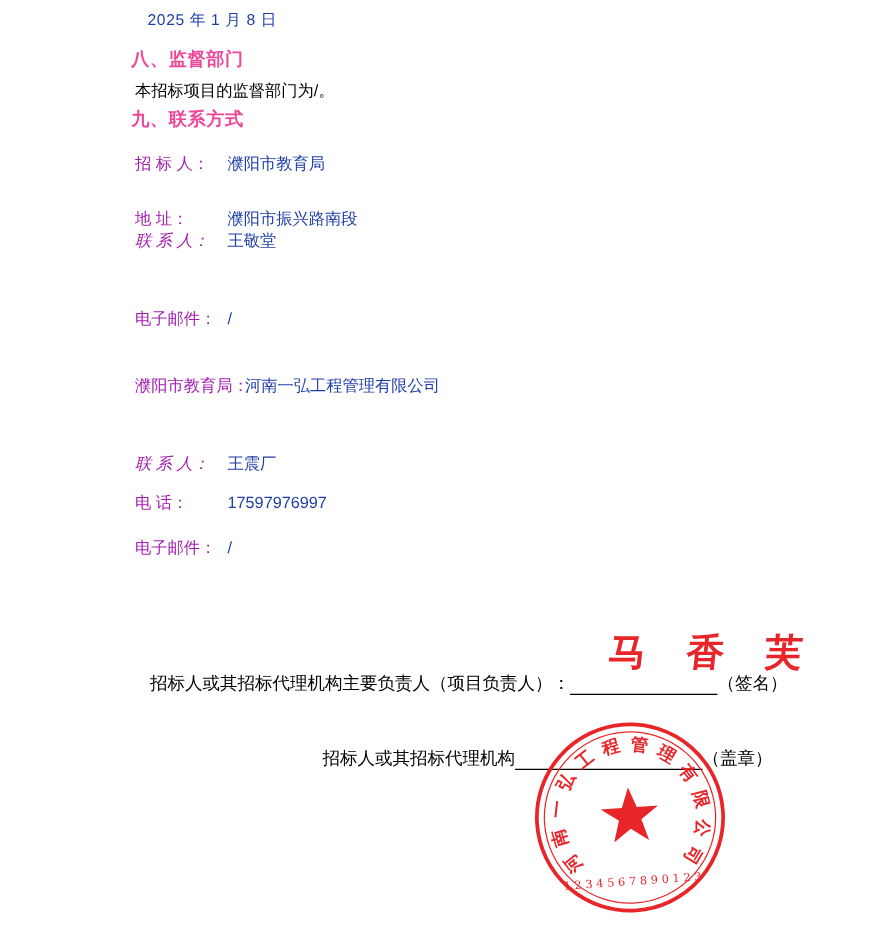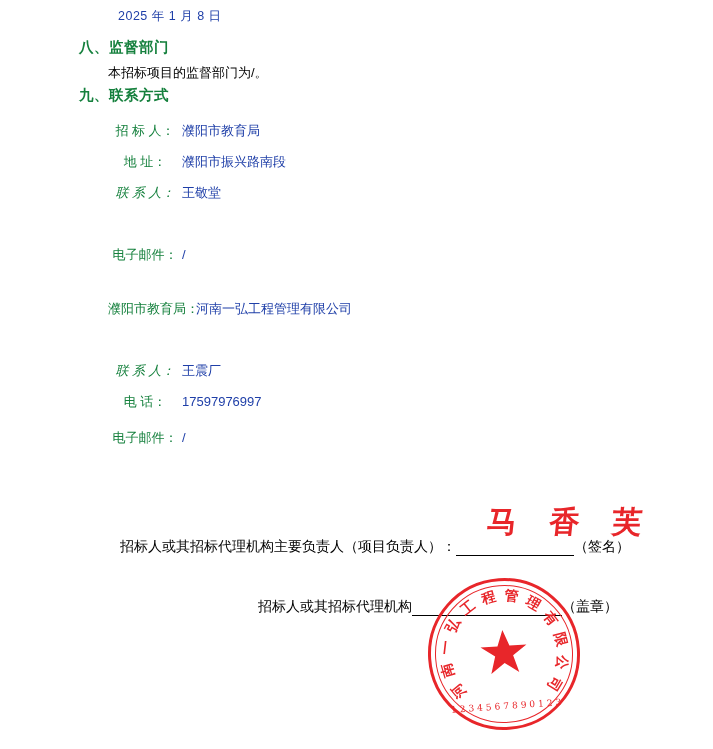--- a/index.html
+++ b/index.html
@@ -27,24 +27,24 @@
     position: absolute;
     left: 118px;
     top: 8px;
     font-size: 12.5px;
     color: #1f3fa8;
     letter-spacing: 0.5px;
   }
 
   .section-head {
     position: absolute;
-    left: 79px;
+    left: 105px;
     font-weight: bold;
     font-size: 14.5px;
-    color: #15803d;
+    color: #ec4899;
     letter-spacing: 0.5px;
   }
   .section-head.s8 { top: 38px; }
   .section-head.s9 { top: 86px; }
 
   .para {
     position: absolute;
     left: 108px;
     font-size: 13px;
     color: #000;
@@ -52,30 +52,29 @@
   .para.p1 { top: 64px; }
 
   .field {
     position: absolute;
     left: 108px;
     font-size: 13px;
     white-space: nowrap;
   }
   .field .lbl {
     display: inline-block;
-    color: #15803d;
-    text-align: center;
+    color: #a21caf;
   }
   .field .val {
     color: #1f3fa8;
   }
 
   
   .lbl-w1 { width: 74px; }   
-  .lbl-w2 { width: 74px; }   
+  .lbl-w2 { width: 74px; margin-top: 13px; }   
   .lbl-w3 { width: 74px; font-style: italic; }   
   .lbl-w4 { width: 74px; }   
   .lbl-w5 { width: 74px; }   
   .lbl-agency { width: 88px; }
 
   .f-zhaobiaoren  { top: 122px; }
   .f-dizhi1       { top: 153px; }
   .f-lianxiren1   { top: 184px; }
   .f-dianhua1     { top: 215px; }
   .f-email1       { top: 246px; }

